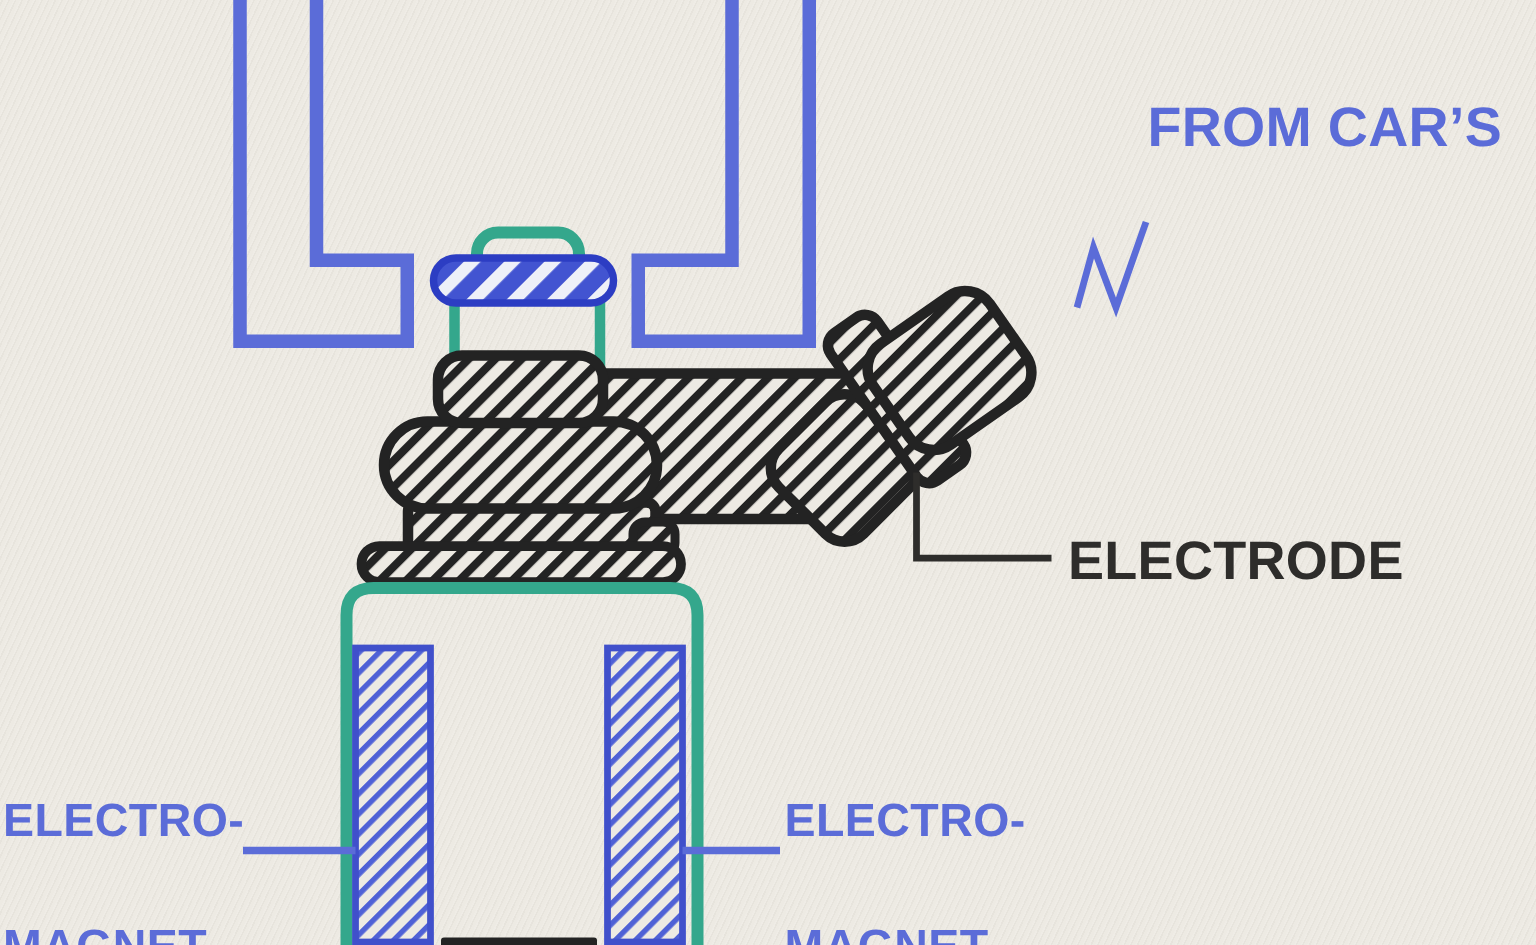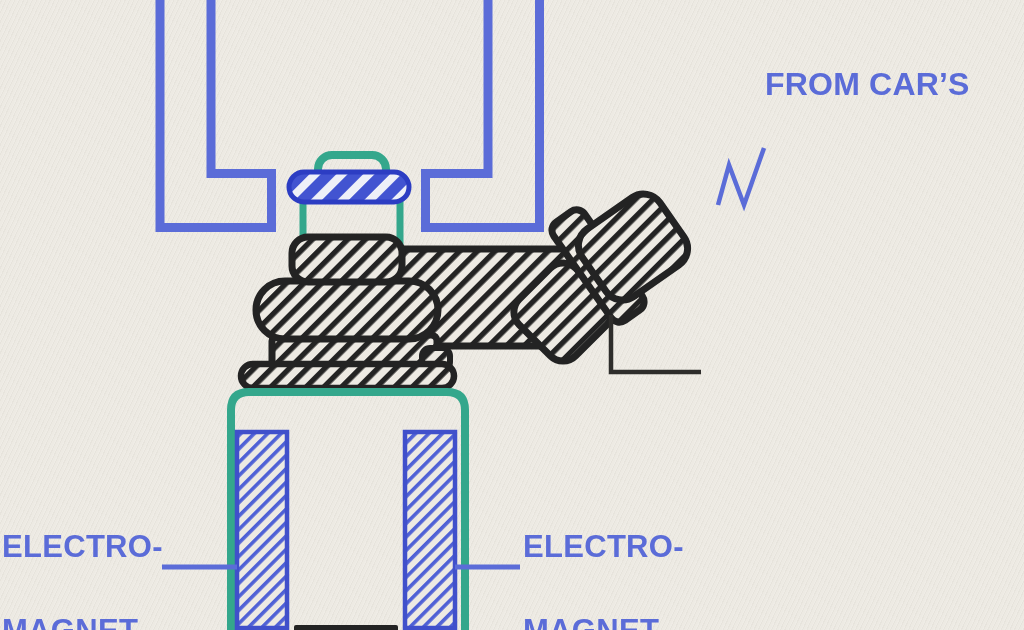--- a/index.html
+++ b/index.html
@@ -13,21 +13,21 @@
     font-family:"Liberation Sans", sans-serif;
   }
   .stage{position:absolute;inset:0;width:1024px;height:630px;}
   svg{position:absolute;inset:0;display:block;}
   .label{
     position:absolute;font-weight:700;white-space:pre;
     -webkit-font-smoothing:antialiased;
   }
   .label-blue{color:var(--c-label_blue,#5b6cd8);font-size:31px;line-height:42px;letter-spacing:0.3px;}
   .label-dark{color:var(--c-text_dark,#2e2d2b);font-size:36px;line-height:43px;letter-spacing:0.2px;}
-  .label-computer{font-size:32px;line-height:43px;letter-spacing:0.2px;}
+  .label-computer{font-size:37px;line-height:43px;letter-spacing:0.2px;}
   .pos-from-computer{left:765px;top:63px;}
   .pos-electrode{left:712px;top:352px;}
   .pos-magnet-left{left:2px;top:526px;}
   .pos-magnet-right{left:523px;top:526px;}
 </style>
 </head>
 <body>
 
 <div class="stage">
 
@@ -99,20 +99,21 @@
   <rect x="294" y="625" width="104" height="12" rx="2" style="fill:var(--c-ink,#232323)"></rect>
 
   <path d="M611,315 L611,372 L701,372" fill="none" style="stroke:var(--c-text_dark,#2e2d2b)" stroke-width="4.5"></path>
   <path d="M162,567 L237,567" fill="none" style="stroke:var(--c-label_blue,#5b6cd8)" stroke-width="5"></path>
   <path d="M455,567 L520,567" fill="none" style="stroke:var(--c-label_blue,#5b6cd8)" stroke-width="5"></path>
 </svg>
 
   <div class="label label-blue label-computer pos-from-computer"><span>FROM CAR’S</span><br>
 </div>
 
+  <div class="label label-dark pos-electrode"><span>ELECTRODE</span></div>
 
   <div class="label label-blue pos-magnet-left"><span>ELECTRO-</span><br>
 <span>MAGNET</span></div>
 
   <div class="label label-blue pos-magnet-right"><span>ELECTRO-</span><br>
 <span>MAGNET</span></div>
 
 </div>
 
 </body></html>

